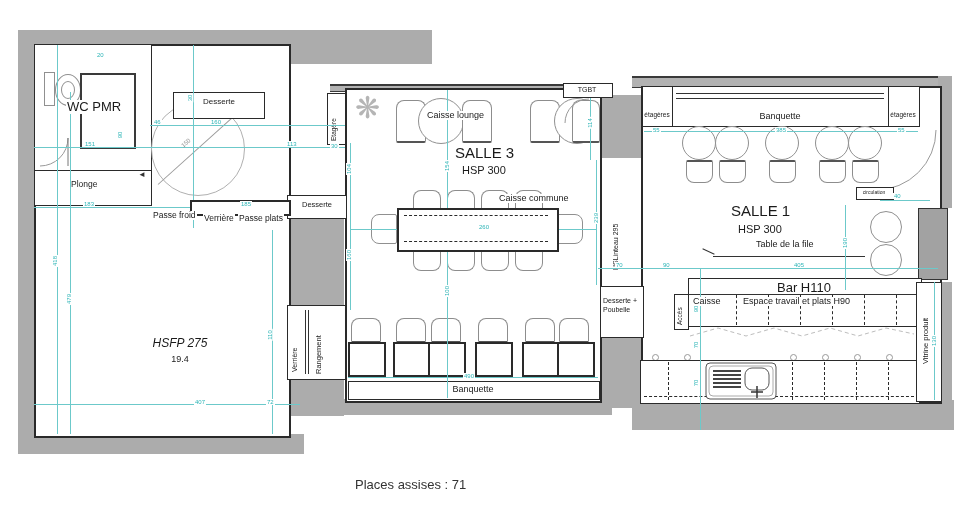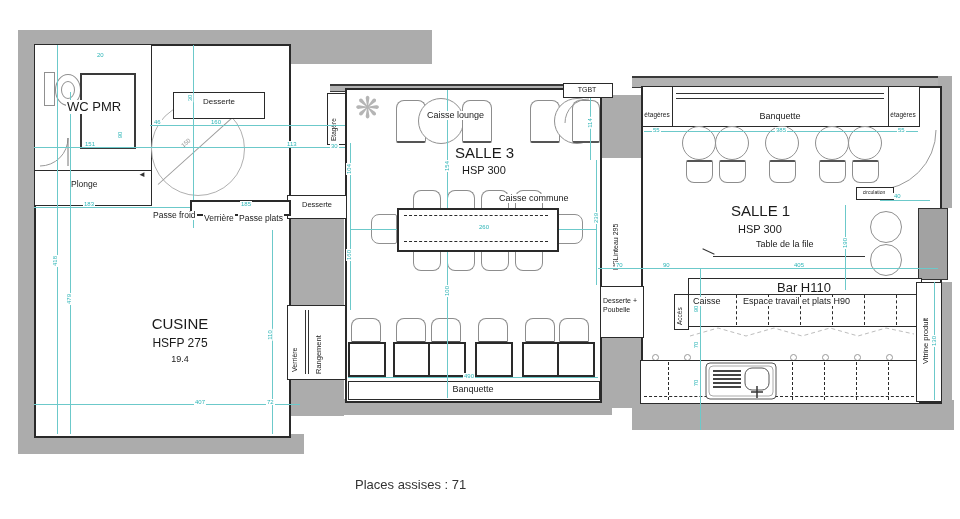--- a/index.html
+++ b/index.html
@@ -73,22 +73,21 @@
   <div class="lbl" style="left:152px;top:211px;font-size:8.5px;z-index:4;">Passe froid</div>
   <div class="lbl" style="left:203px;top:214px;font-size:8.5px;z-index:4;">Verrière</div>
   <div class="lbl" style="left:238px;top:214px;font-size:8.5px;z-index:4;">Passe plats</div>
 
   <div class="fur circ" style="left:151px;top:102px;width:92px;height:92px;border-color:#b0b0b0;background:transparent;"></div>
   <div class="abs" style="left:158px;top:184px;width:106px;height:1px;background:#9a9a9a;transform:rotate(-42deg);transform-origin:left center;"></div>
 
   <div class="box" style="left:173px;top:92px;width:90px;height:25px;"></div>
   <div class="lbl ctr" style="left:186px;top:98px;width:64px;font-size:8px;">Desserte</div>
 
-  <div class="lblT ctr" style="left:105px;top:316px;width:150px;font-size:15px;">CUSINE</div>
-  <div class="lblT ctr" style="left:105px;top:337px;width:150px;font-size:12px;">HSFP 275</div>
+  <div class="lblT ctr" style="left:105px;top:337px;width:150px;font-size:12px;font-style:italic;">HSFP 275</div>
   <div class="lblT ctr" style="left:105px;top:355px;width:150px;font-size:9px;">19.4</div>
 
   <div class="box" style="left:287px;top:195px;width:58px;height:22px;"></div>
   <div class="lbl ctr" style="left:291px;top:201px;width:50px;font-size:7.5px;">Desserte</div>
   <div class="boxT" style="left:287px;top:305px;width:57px;height:73px;"></div>
   <div class="thin" style="left:305px;top:310px;width:1px;height:64px;"></div>
   <div class="thin" style="left:308px;top:310px;width:1px;height:64px;"></div>
   <div class="lblT vt" style="left:291px;top:312px;height:60px;font-size:7px;">Verrière</div>
   <div class="lblT vt" style="left:315px;top:310px;height:64px;font-size:7.5px;">Rangement</div>
 

